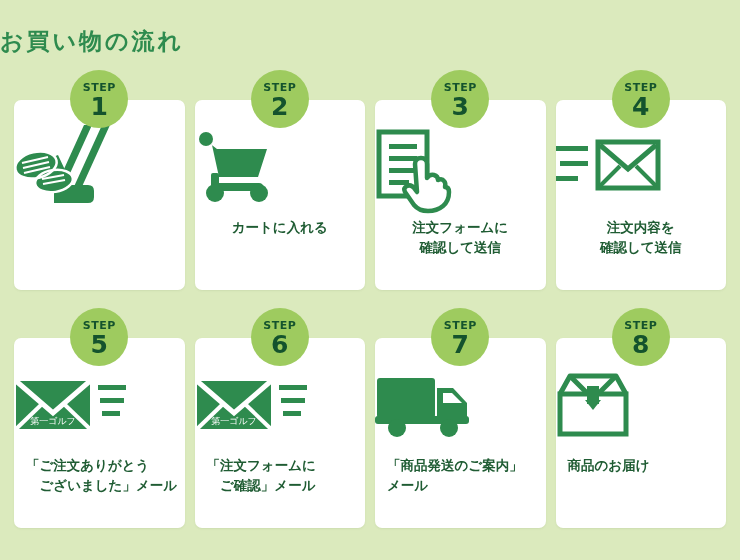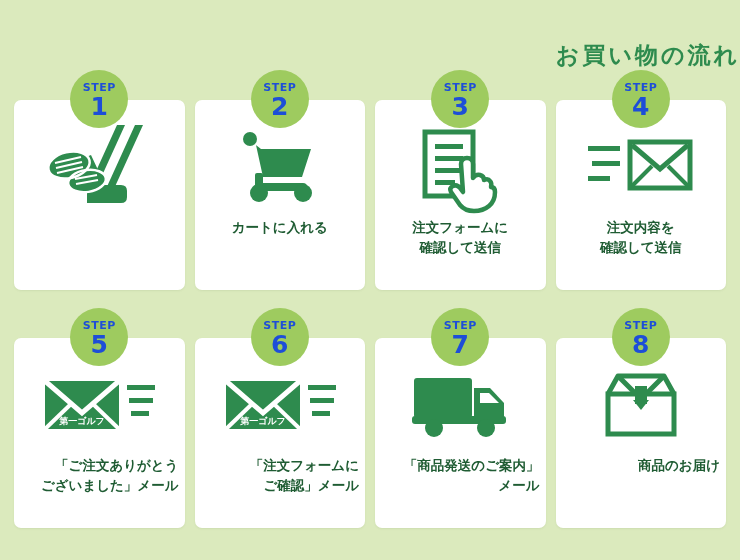--- a/index.html
+++ b/index.html
@@ -7,26 +7,26 @@
   body {
     width: 740px;
     height: 560px;
     background: #dbeabd;
     font-family: "DejaVu Sans", "Liberation Sans", sans-serif;
     overflow: hidden;
     position: relative;
   }
 
   .page-title {
-    text-align: right;
+    text-align: left;
     color: #2e8b4e;
     font-size: 23px;
     font-weight: bold;
     letter-spacing: 3px;
-    padding-top: 40px;
+    padding-top: 26px;
     padding-bottom: 4px;
   }
 
   .grid {
     position: absolute;
     top: 100px;
     left: 14px;
     width: 712px;
     display: flex;
     flex-direction: column;
@@ -52,21 +52,21 @@
 
   .badge {
     position: absolute;
     top: -30px;
     left: 50%;
     transform: translateX(-50%);
     width: 58px;
     height: 58px;
     border-radius: 50%;
     background: #9ecb5f;
-    color: #1d4ed8;
+    color: #14532d;
     display: flex;
     flex-direction: column;
     align-items: center;
     justify-content: center;
     line-height: 1;
     z-index: 3;
   }
   .badge-word {
     font-size: 11px;
     font-weight: bold;
@@ -77,36 +77,35 @@
   .badge-num {
     font-size: 25px;
     font-weight: bold;
   }
 
   .icon-area {
     height: 118px;
     width: 100%;
     display: flex;
     align-items: center;
-    justify-content: center;
+    justify-content: flex-start;
     padding-top: 16px;
-    font-weight: bold;
   }
 
   .caption {
     color: #1f5c33;
     font-size: 13.5px;
     font-weight: bold;
     line-height: 1.45;
     text-align: center;
     width: 100%;
     padding: 0 6px;
   }
   .caption.left {
-    text-align: right;
+    text-align: left;
     padding-left: 12px;
   }
 
   svg { display: block; overflow: visible; }
 </style>
 </head>
 <body>
 
 <div class="page-title">お買い物の流れ</div>
 

